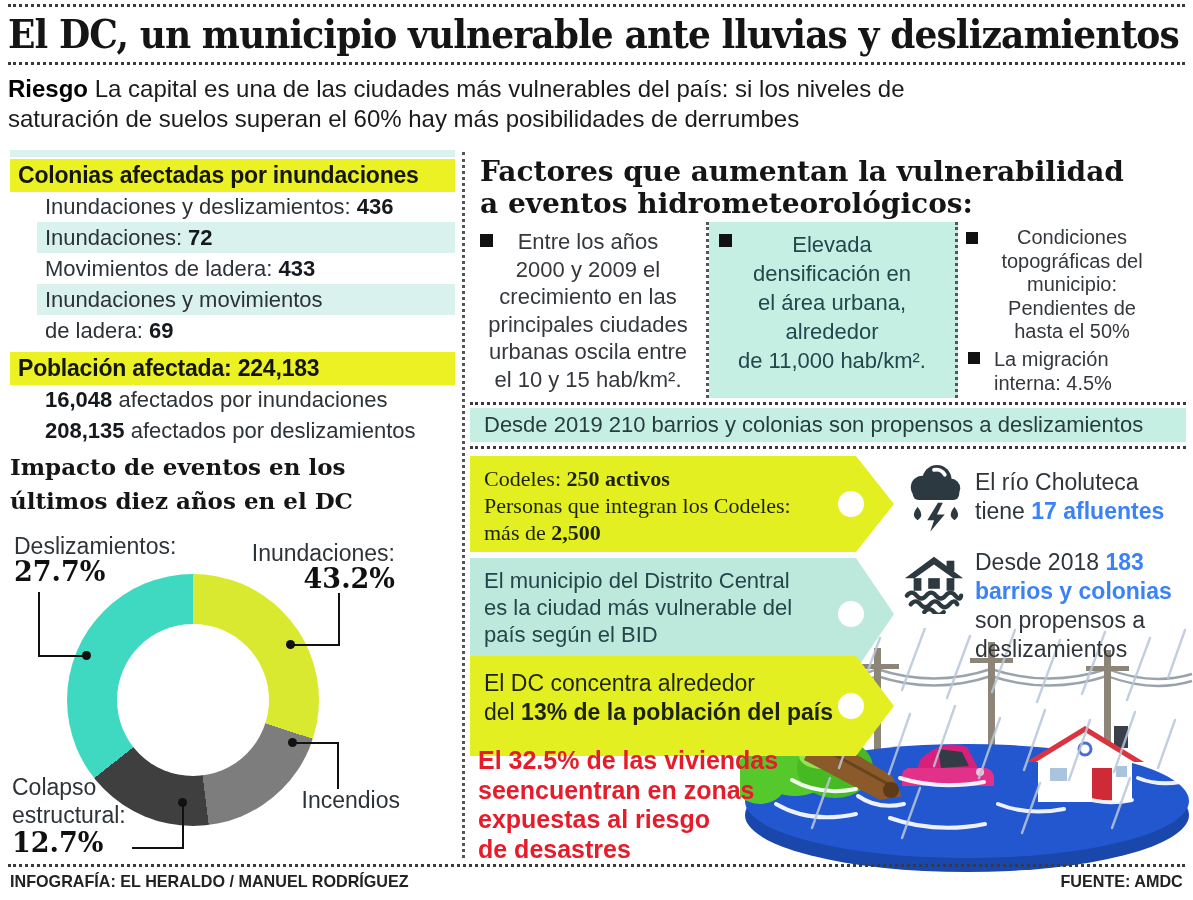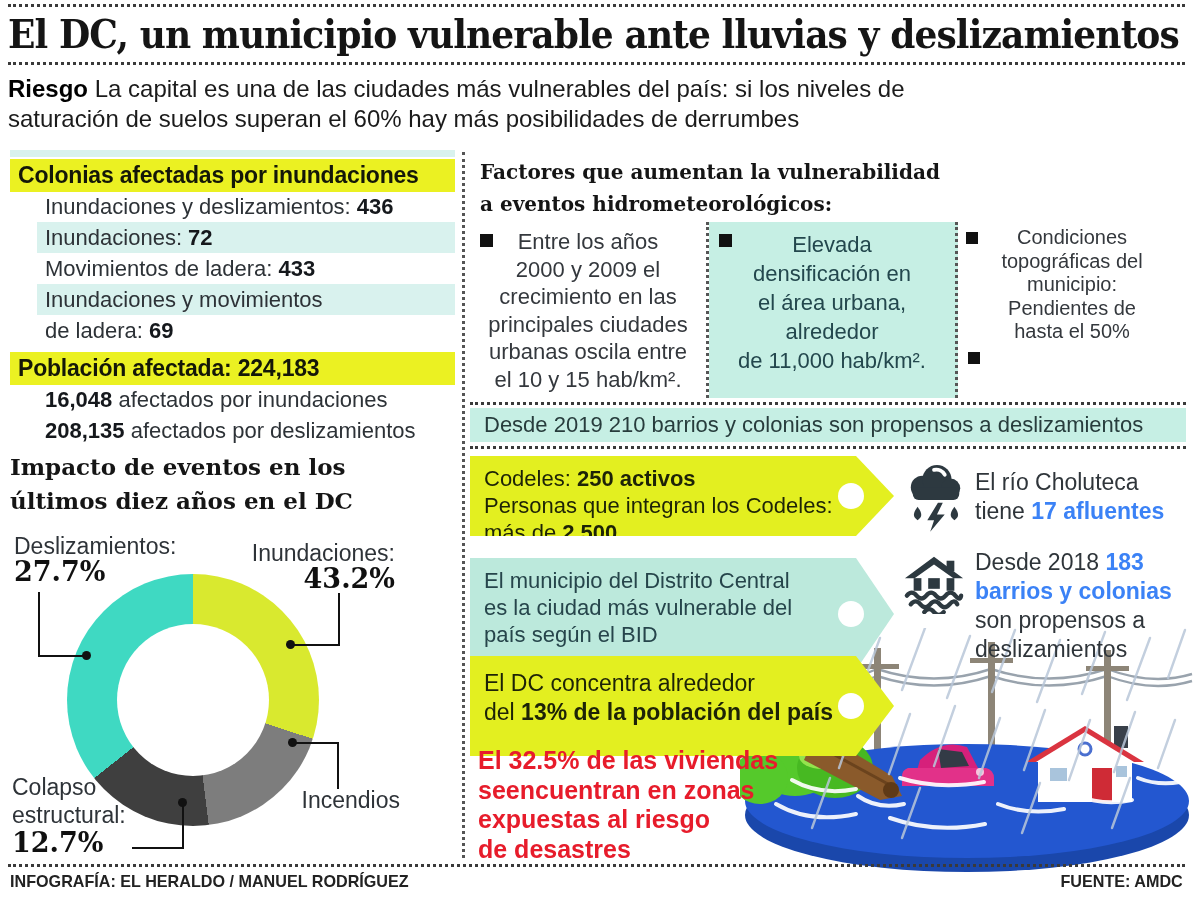--- a/index.html
+++ b/index.html
@@ -25,21 +25,21 @@
   #impact-title{left:10px;top:450px;font-size:23px;line-height:34px;}
   #impact-chart{left:10px;top:530px;width:445px;height:345px;}
   #donut{position:absolute;left:57px;top:44px;width:252px;height:252px;border-radius:50%;}
   #donut-hole{position:absolute;left:107px;top:94px;width:152px;height:152px;border-radius:50%;background:#fff;}
   .chart-label{position:absolute;font-size:23px;color:#2e3338;line-height:26px;}
   .chart-pct{font-family:"DejaVu Serif","Liberation Serif",serif;font-weight:bold;font-size:27px;color:#101010;}
   .leader{position:absolute;}
   .dot{position:absolute;width:9px;height:9px;border-radius:50%;background:#111;}
 
   
-  #factors-head{left:480px;top:156px;font-size:20px;line-height:32px;}
+  #factors-head{left:480px;top:156px;font-size:28px;line-height:32px;}
   #factors-row{left:470px;top:222px;width:716px;height:176px;display:flex;}
   .fcol{position:relative;text-align:center;}
   .fcol .bullet{position:absolute;width:13px;height:13px;background:#111;}
   .f-line{font-size:22px;}
   #fcol1{width:236px;border-right:3px dotted #555;color:#34383d;}
   #fcol1 .f-line{line-height:27.5px;}
   #fcol2{width:246px;border-right:3px dotted #555;background:#c6efe4;color:#23474d;}
   #fcol2 .f-line{line-height:29px;}
   #fcol3{flex:1;color:#34383d;}
   #fcol3 .f-line{font-size:20px;line-height:23.5px;}
@@ -161,20 +161,24 @@
     <div class="fcol" id="fcol3">
       <div class="bullet" style="left:8px;top:10px;width:12px;height:12px;"></div>
       <div style="padding-top:4px;">
         <div class="f-line">Condiciones</div>
         <div class="f-line">topográficas del</div>
         <div class="f-line">municipio:</div>
         <div class="f-line">Pendientes de</div>
         <div class="f-line">hasta el 50%</div>
       </div>
       <div class="bullet" style="left:10px;top:130px;width:12px;height:12px;"></div>
+      <div id="col3b">
+        <div class="f-line">La migración</div>
+        <div class="f-line">interna: 4.5%</div>
+      </div>
     </div>
   </div>
 
   <div class="abs dotline" style="left:470px;width:716px;top:402px;"></div>
   <div class="abs" id="banner">Desde 2019 210 barrios y colonias son propensos a deslizamientos</div>
   <div class="abs dotline" style="left:470px;width:716px;top:446px;"></div>
 
   <svg class="abs" style="left:740px;top:628px;" width="453" height="247" viewBox="0 0 453 247">
     <g>
       <path d="M10,54 Q75,68 137,41" stroke="#99a3ad" stroke-width="2.4" fill="none"></path>
@@ -254,21 +258,21 @@
       <line x1="350" y1="92" x2="329" y2="152"></line>
         <line x1="395" y1="84" x2="374" y2="144"></line>
       <line x1="435" y1="92" x2="418" y2="140"></line>
         <line x1="90" y1="150" x2="72" y2="200"></line>
       <line x1="180" y1="160" x2="162" y2="210"></line>
         <line x1="300" y1="155" x2="282" y2="205"></line>
       <line x1="390" y1="150" x2="372" y2="200"></line>
     </g>
   </svg>
 
-  <div class="tag tag-yellow" style="top:456px;height:80px;">
+  <div class="tag tag-yellow" style="top:456px;height:96px;font-family:Liberation Serif, serif;">
     <div class="tl"><span>Codeles: </span><b>250 activos</b></div>
     <div class="tl">Personas que integran los Codeles:</div>
     <div class="tl"><span>más de </span><b>2,500</b></div>
     <div class="notch"></div>
   </div>
   <svg class="icon-box" style="left:905px;top:460px;" width="62" height="72" viewBox="0 0 64 74">
     <g fill="#2d3940">
       <circle cx="18" cy="28" r="12"></circle>
         <circle cx="33" cy="20" r="15"></circle>
         <circle cx="47" cy="29" r="10"></circle>

